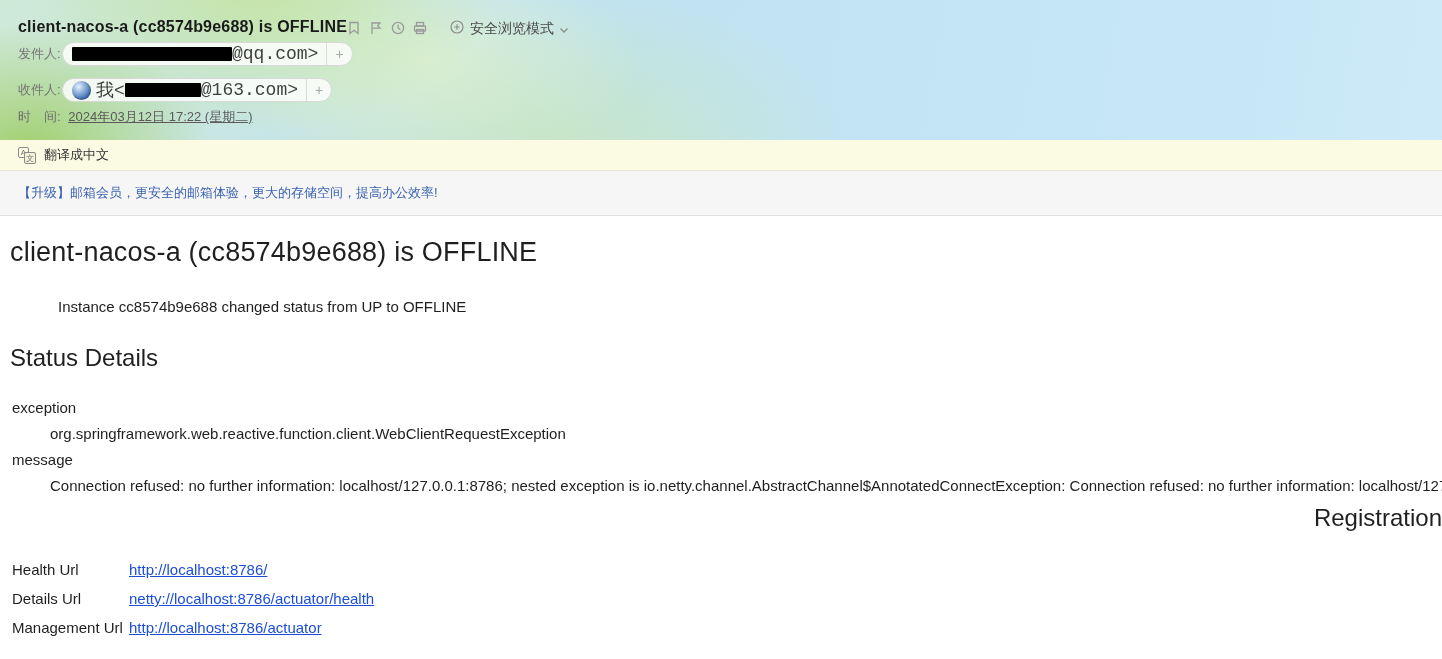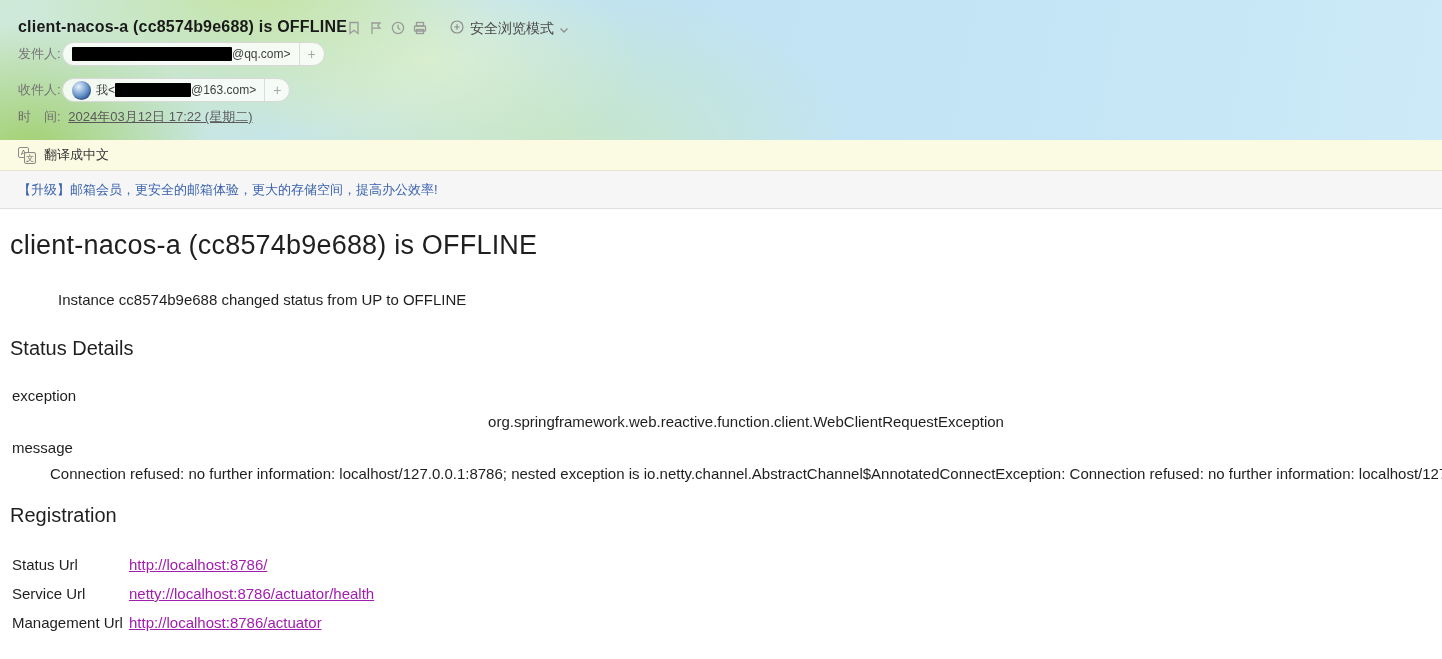--- a/index.html
+++ b/index.html
@@ -38,21 +38,21 @@
   }
 
   .env-row { position: absolute; left: 18px; display: flex; align-items: center; }
   .env-row .env-label { font-size: 13px; color: #757575; width: 44px; }
   .pill {
     display: flex; align-items: center; height: 24px;
     background: rgba(255,255,255,0.82);
     border: 1px solid #d8d8d8; border-radius: 12px;
     padding-left: 9px; overflow: hidden;
   }
-  .pill .addr-text { font-size: 12px; color: #3f3f3f; white-space: nowrap; }
+  .pill .addr-text { font-size: 18px; color: #3f3f3f; white-space: nowrap; font-family: Liberation Mono, monospace; }
   .censor { height: 14px; background: #000; border-radius: 1px; }
   .pill-plus {
     align-self: stretch; display: flex; align-items: center;
     border-left: 1px solid #dcdcdc; margin-left: 8px;
     padding: 0 8px; color: #a8a8a8; font-size: 14px; cursor: pointer;
   }
   .avatar {
     width: 19px; height: 19px; border-radius: 50%;
     background: radial-gradient(circle at 35% 30%, #e8f2fa 0%, #9abbe0 30%, #4a79b8 65%, #2e5d9e 100%);
     margin-right: 5px; flex: 0 0 auto;
@@ -73,38 +73,38 @@
   .trans-icon .sq {
     position: absolute; border: 1px solid #8a8a8a; background: #fbfbe3;
     font-size: 8px; line-height: 9px; text-align: center; color: #6e6e6e;
     border-radius: 2px;
   }
   .trans-icon .sq.back { left: 0; top: 0; width: 11px; height: 11px; }
   .trans-icon .sq.front { left: 6px; top: 5px; width: 12px; height: 12px; background: #f3f3d8; line-height: 11px; }
 
   
   .promo-bar {
-    width: 1442px; height: 38px;
+    width: 1442px; height: 45px;
     background: #f6f6f6; border-bottom: 1px solid #e0e0e0;
     display: flex; align-items: center; padding-left: 18px;
   }
   .promo-bar .promo-text { font-size: 13px; color: #3a62af; cursor: pointer; }
 
   
   .mail-body { padding: 21px 0 0 10px; background: #fff; }
   .mail-title { font-size: 27px; font-weight: 400; color: #1f1f1f; margin-bottom: 30px; letter-spacing: 0.2px; }
   .mail-summary { font-size: 15px; color: #1f1f1f; margin-bottom: 29px; margin-left: 48px; }
-  .section-heading { font-size: 20px; font-weight: 400; color: #1f1f1f; margin-bottom: 27px; }
+  .section-heading { font-size: 24px; font-weight: 400; color: #1f1f1f; margin-bottom: 27px; }
   .kv-key { font-size: 15px; color: #1f1f1f; margin: 0 0 9px 2px; }
-  .kv-value { font-size: 15px; color: #1f1f1f; margin: 0 0 9px 40px; white-space: nowrap; text-align: center; }
-  .section-heading.registration { margin-top: 22px; margin-bottom: 29px; }
+  .kv-value { font-size: 15px; color: #1f1f1f; margin: 0 0 9px 40px; white-space: nowrap; }
+  .section-heading.registration { margin-top: 10px; margin-bottom: 29px; text-align: right; }
   .reg-table { border-collapse: collapse; }
   .reg-table td { font-size: 15px; color: #1f1f1f; padding: 0 0 12px 0; line-height: 17px; }
   .reg-table td.reg-label { min-width: 119px; padding-left: 2px; }
-  .reg-table a { color: #a21caf; text-decoration: underline; }
+  .reg-table a { color: #1d4ed8; text-decoration: underline; }
 </style>
 </head>
 <body>
 
 <div class="mail-header">
   <div class="subject-line">client-nacos-a (cc8574b9e688) is OFFLINE</div>
 
   <div class="subject-icons">
     <span>
       <svg width="16" height="16" viewBox="0 0 16 16" fill="none" stroke="#9a9a9a" stroke-width="1.3">
@@ -194,25 +194,25 @@
   <div class="kv-key">exception</div>
   <div class="kv-value">org.springframework.web.reactive.function.client.WebClientRequestException</div>
   <div class="kv-key">message</div>
   <div class="kv-value">Connection refused: no further information: localhost/127.0.0.1:8786; nested exception is io.netty.channel.AbstractChannel$AnnotatedConnectException: Connection refused: no further information: localhost/127.0.0.1:8786</div>
 
   <div class="section-heading registration">Registration</div>
 
   <table class="reg-table">
     <tbody>
         <tr>
-      <td class="reg-label">Status Url</td>
+      <td class="reg-label">Health Url</td>
       <td><a href="#">http://localhost:8786/</a></td>
     </tr>
     <tr>
-      <td class="reg-label">Service Url</td>
+      <td class="reg-label">Details Url</td>
       <td><a href="#">netty://localhost:8786/actuator/health</a></td>
     </tr>
     <tr>
       <td class="reg-label">Management Url</td>
       <td><a href="#">http://localhost:8786/actuator</a></td>
     </tr>
   </tbody>
     </table>
 </div>
 

